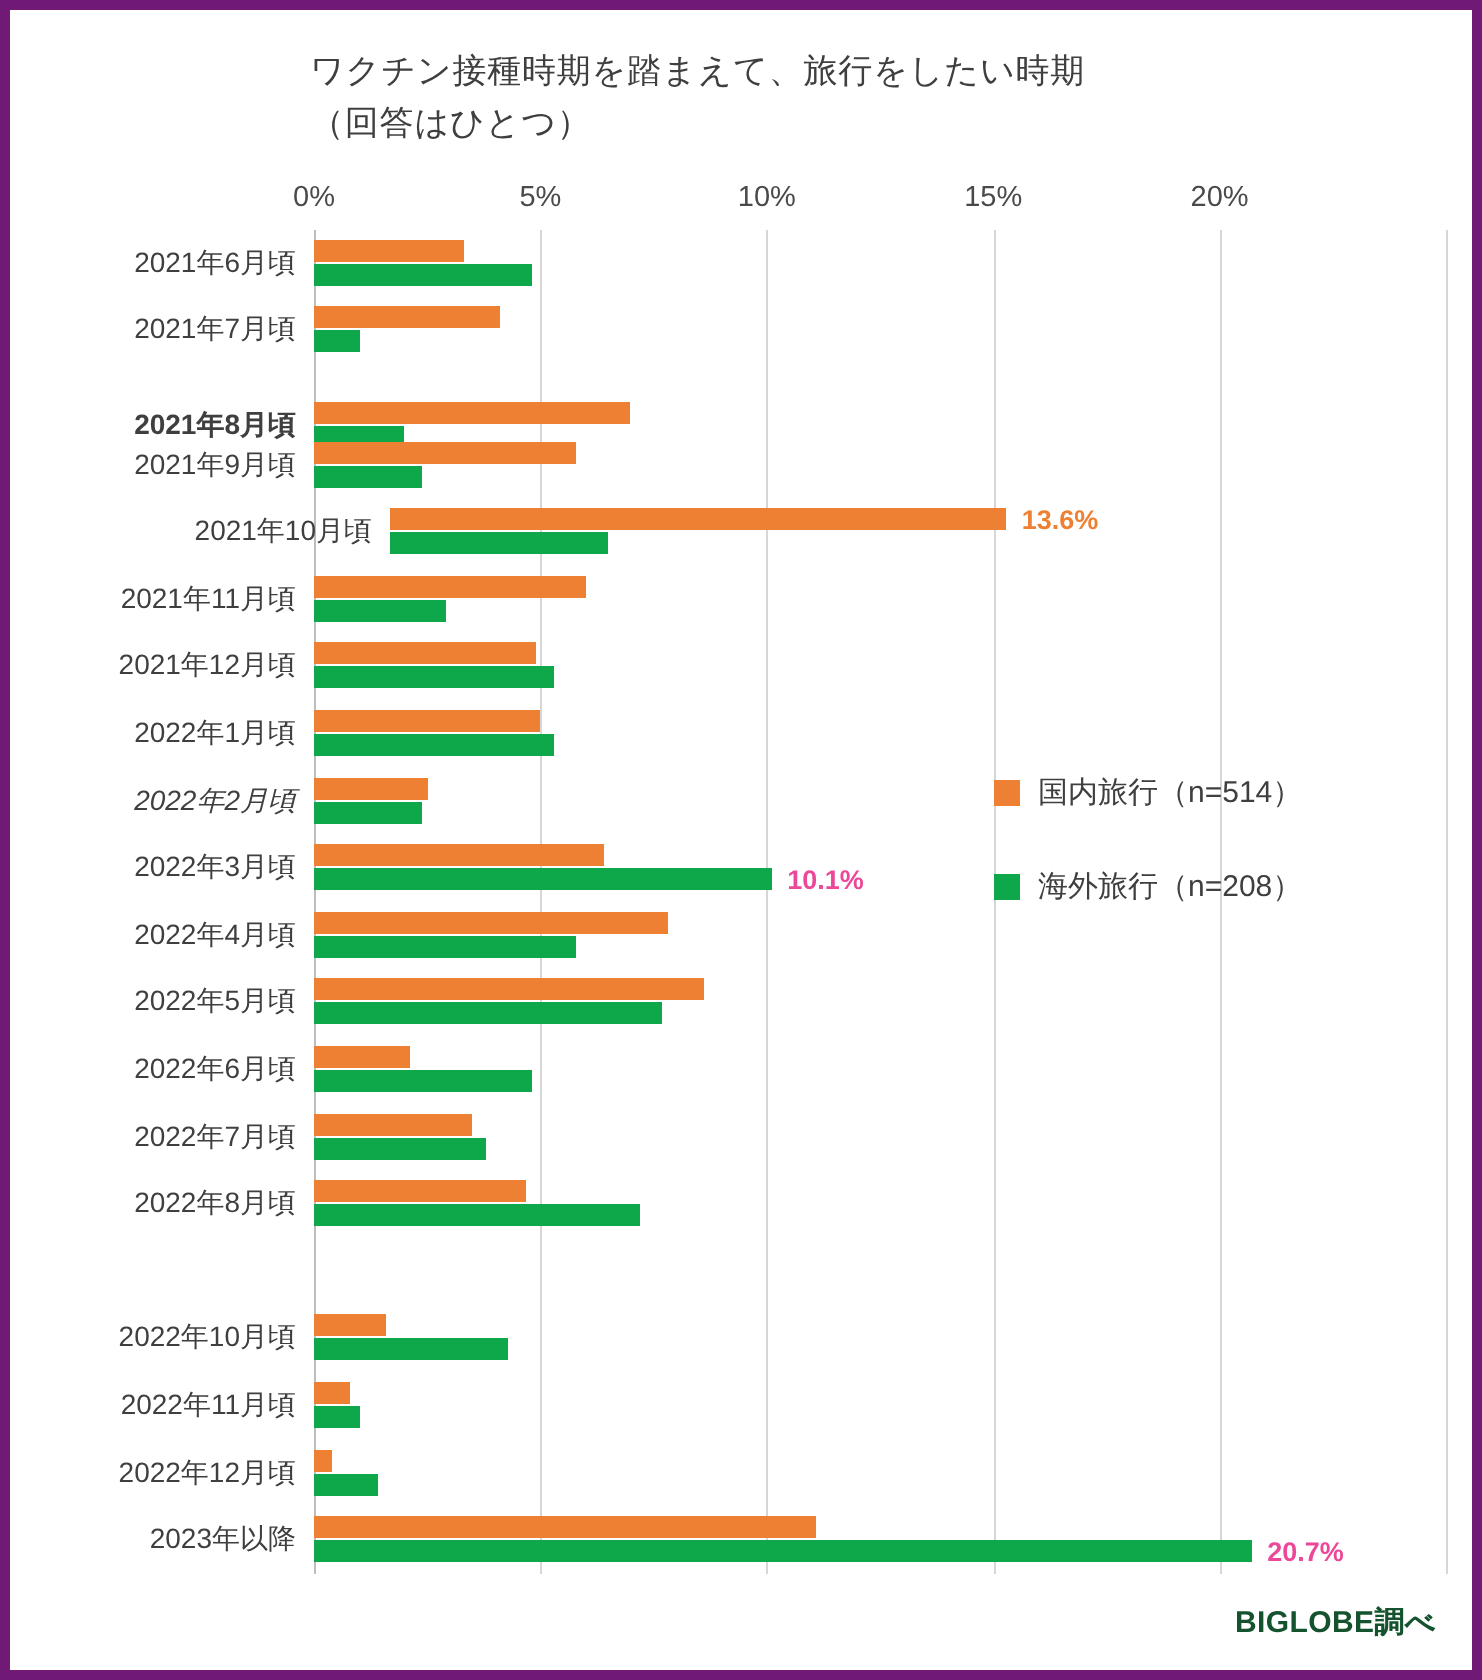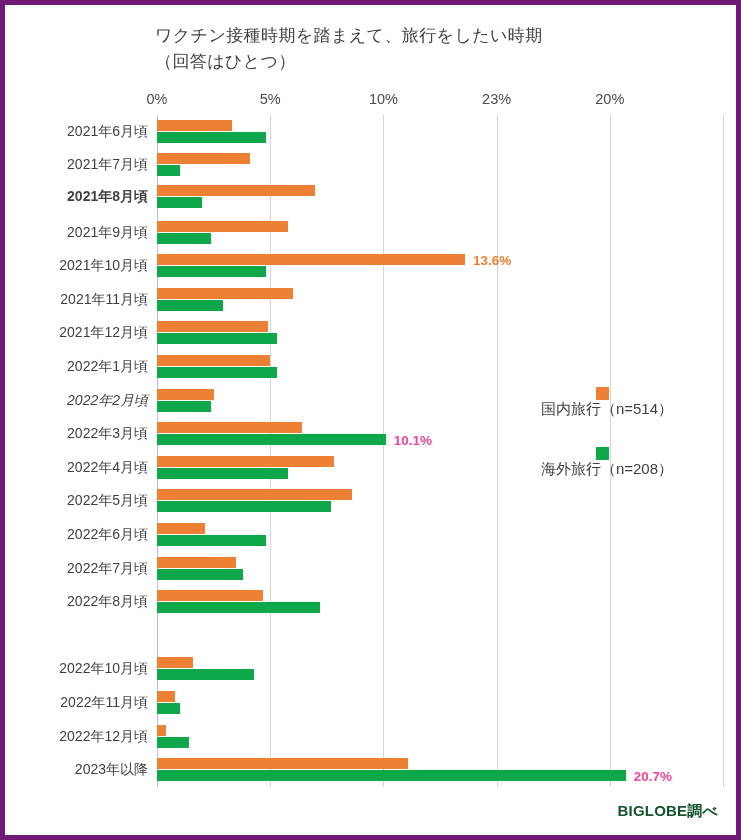--- a/index.html
+++ b/index.html
@@ -103,21 +103,20 @@
     top: 382px;
     width: 220px;
   }
   .legend-item {
     display: flex;
     align-items: center;
     margin-bottom: 28px;
     font-size: 15px;
     color: #3f3f3f;
     white-space: nowrap;
-    flex-direction: column;
   }
   .legend-swatch {
     width: 13px;
     height: 13px;
     margin-right: 9px;
     flex: 0 0 auto;
   }
   .legend-swatch.dom { background: #ee8033; }
   .legend-swatch.ovs { background: #0ea84a; }
   #source {
@@ -139,46 +138,46 @@
 （回答はひとつ）</div>
 
   <div id="plot">
       <div class="gridline axis" style="left: 0px;"></div>
       <div class="xtick" style="left: 0px;">0%</div>
       <div class="gridline" style="left: 113.2px;"></div>
       <div class="xtick" style="left: 113.2px;">5%</div>
       <div class="gridline" style="left: 226.4px;"></div>
       <div class="xtick" style="left: 226.4px;">10%</div>
       <div class="gridline" style="left: 339.6px;"></div>
-      <div class="xtick" style="left: 339.6px;">23%</div>
+      <div class="xtick" style="left: 339.6px;">15%</div>
       <div class="gridline" style="left: 452.8px;"></div>
       <div class="xtick" style="left: 452.8px;">20%</div>
       <div class="gridline" style="left: 566px;"></div>
       <div class="xtick" style="left: 566px; margin-left: 44px;">25%</div>
       <div class="rowgroup" style="top: 0px; height: 33.6px;">
         <div class="cat-label">2021年6月頃</div>
         <div class="bar dom" style="width: 74.712px; top: 4.8px;"></div>
         <div class="bar ovs" style="width: 108.672px; top: 16.8px;"></div>
       </div>
       <div class="rowgroup" style="top: 33.6px; height: 33.6px;">
         <div class="cat-label">2021年7月頃</div>
         <div class="bar dom" style="width: 92.824px; top: 4.8px;"></div>
         <div class="bar ovs" style="width: 22.64px; top: 16.8px;"></div>
       </div>
-      <div class="rowgroup" style="top: 65px; height: 33.6px; font-weight: bold;">
+      <div class="rowgroup" style="top: 81px; height: 33.6px; font-weight: bold;">
         <div class="cat-label">2021年8月頃</div>
         <div class="bar dom" style="width: 158.48px; top: 4.8px;"></div>
         <div class="bar ovs" style="width: 45.28px; top: 16.8px;"></div>
       </div>
       <div class="rowgroup" style="top: 100.8px; height: 33.6px;">
         <div class="cat-label">2021年9月頃</div>
         <div class="bar dom" style="width: 131.312px; top: 4.8px;"></div>
         <div class="bar ovs" style="width: 54.336px; top: 16.8px;"></div>
       </div>
-      <div class="rowgroup" style="top: 134.4px; height: 33.6px;">
+      <div class="rowgroup" style="top: 134.4px; height: 33.6px; margin-left: 38px;">
         <div class="cat-label">2021年10月頃</div>
         <div class="bar dom" style="width: 307.904px; top: 4.8px;"></div>
         <div class="bar-label dom" style="left: 315.904px; top: 10.8px;">13.6%</div>
         <div class="bar ovs" style="width: 108.672px; top: 16.8px;"></div>
       </div>
       <div class="rowgroup" style="top: 168px; height: 33.6px;">
         <div class="cat-label">2021年11月頃</div>
         <div class="bar dom" style="width: 135.84px; top: 4.8px;"></div>
         <div class="bar ovs" style="width: 65.656px; top: 16.8px;"></div>
       </div>

